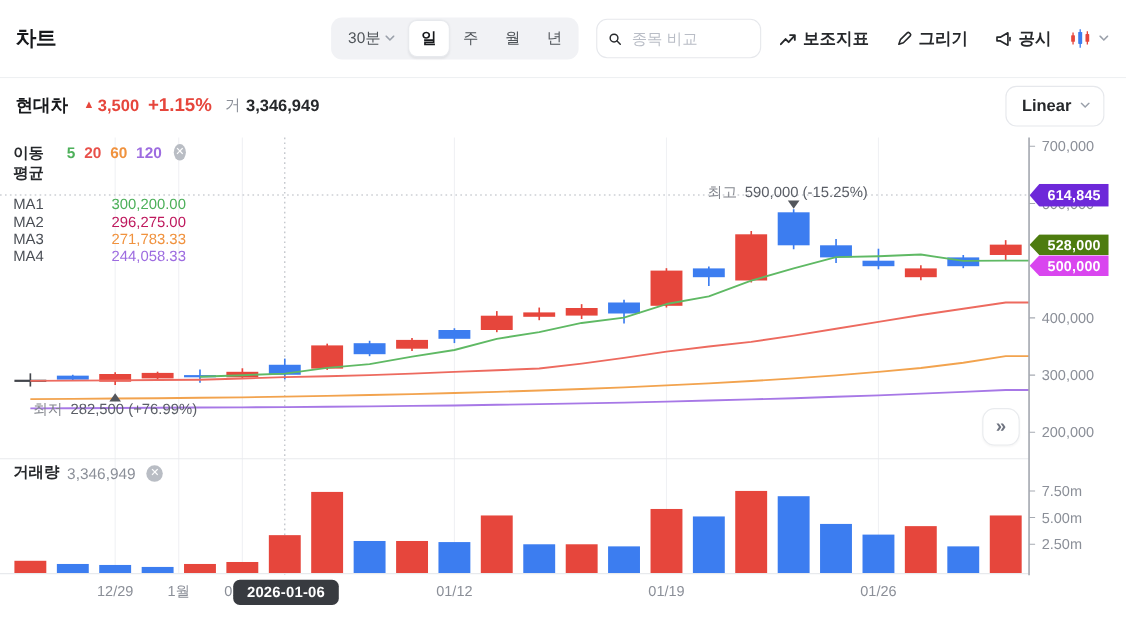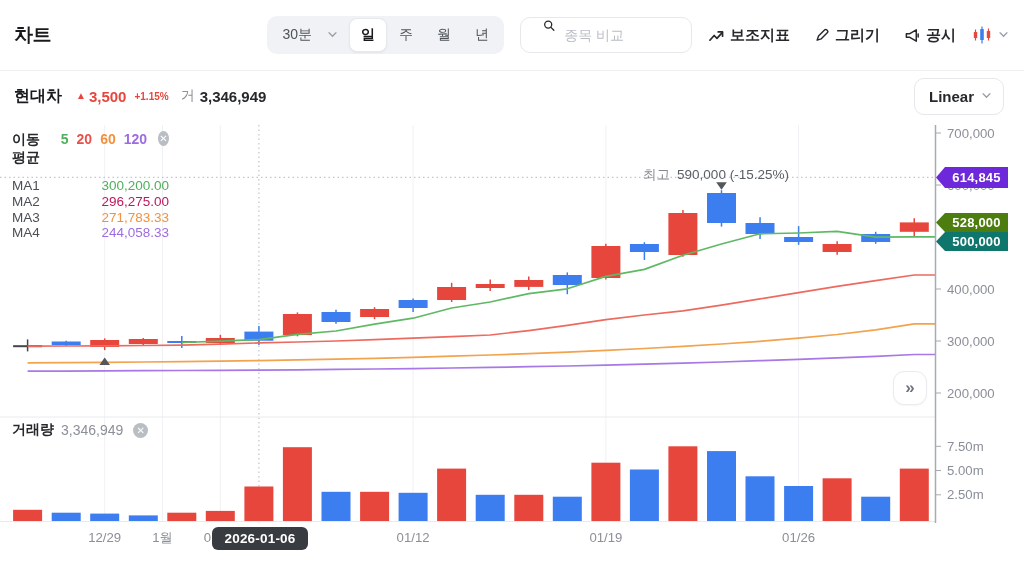--- a/index.html
+++ b/index.html
@@ -7,42 +7,42 @@
        font-family:"Liberation Sans","DejaVu Sans",sans-serif;color:#26282b;}
   svg text{font-family:"Liberation Sans","DejaVu Sans",sans-serif;}
 
   
   .header{position:relative;z-index:5;display:flex;align-items:center;height:71px;
           padding:0 16px 0 14px;border-bottom:1px solid #eef0f2;background:#fff;box-sizing:border-box;}
   .page-title{font-size:19px;font-weight:700;color:#17191c;letter-spacing:-0.5px;}
   .header-right{margin-left:auto;display:flex;align-items:center;gap:16px;}
 
   .seg{display:flex;align-items:center;background:#f1f2f5;border-radius:10px;height:38px;padding:3px;box-sizing:border-box;}
-  .seg-item{display:flex;align-items:center;gap:16px;justify-content:center;font-size:14px;color:#4e5358;
+  .seg-item{display:flex;align-items:center;gap:4px;justify-content:center;font-size:14px;color:#4e5358;
             padding:0 12px;height:32px;border-radius:8px;cursor:pointer;white-space:nowrap;}
   .seg-item.selected{background:#fff;border:1px solid #e7e9ed;box-shadow:0 1px 2px rgba(0,0,0,.06);
                      font-weight:700;color:#17191c;padding:0 11px;}
   .chev{width:9px;height:6px;}
 
-  .search{display:flex;gap:7px;width:172px;height:36px;border:1px solid #e6e8ec;
-          border-radius:10px;padding:0 22px;box-sizing:border-box;background:#fff;}
+  .search{display:flex;align-items:center;gap:7px;width:150px;height:36px;border:1px solid #e6e8ec;
+          border-radius:10px;padding:0 10px;box-sizing:border-box;background:#fff;}
   .search input{border:none;outline:none;width:100%;font-size:14px;color:#26282b;background:transparent;
                 font-family:inherit;}
   .search input::placeholder{color:#b9bdc6;}
 
   .tools{display:flex;align-items:center;gap:24px;}
   .tool-btn{display:flex;align-items:center;gap:5px;font-size:15px;font-weight:700;color:#26282b;cursor:pointer;white-space:nowrap;}
   .style-btn{display:flex;align-items:center;gap:7px;cursor:pointer;}
 
   
   .stockrow{position:relative;z-index:5;display:flex;align-items:center;height:50px;padding:0 20px 0 14px;box-sizing:border-box;}
   .stock-name{font-size:16px;font-weight:700;color:#17191c;margin-right:14px;}
   .chg{color:#e6463c;font-size:15px;font-weight:600;display:flex;align-items:center;gap:3px;}
   .chg .arr{font-size:10px;line-height:1;}
-  .chg-pct{color:#e6463c;font-size:10px;font-weight:600;margin-left:8px;}
+  .chg-pct{color:#e6463c;font-size:17px;font-weight:600;margin-left:8px;}
   .vol-prefix{color:#8b8f98;font-size:14px;margin-left:12px;}
   .vol-val{font-size:15px;font-weight:700;color:#26282b;margin-left:5px;}
   .scale-btn{margin-left:auto;display:flex;align-items:center;gap:8px;height:37px;padding:0 12px 0 14px;
              border:1px solid #e6e8ec;border-radius:10px;background:#fff;font-size:15px;font-weight:600;
              color:#26282b;cursor:pointer;box-sizing:border-box;}
 
   
   #chart-svg{position:absolute;left:0;top:0;z-index:1;}
 
   .overlay{position:absolute;z-index:3;}
@@ -65,21 +65,21 @@
   .anno .al{color:#85888f;margin-right:7px;}
   .anno .av{color:#5a5e66;}
   .anno-high{left:716px;top:166px;transform:translateX(-50%);}
   .anno-low{left:30px;top:363px;}
 
   .tag-badge{position:absolute;z-index:4;left:936px;width:72px;color:#fff;font-size:13px;font-weight:700;
              display:flex;align-items:center;justify-content:center;padding-left:9px;box-sizing:border-box;
              clip-path:polygon(9px 0,100% 0,100% 100%,9px 100%,0 50%);letter-spacing:0.2px;}
   .badge-cross{top:167px;height:21px;background:#6d28d9;}
   .badge-high{top:213px;height:19px;background:#4d7c0f;}
-  .badge-last{top:232px;height:19px;background:#0f766e;}
+  .badge-last{top:232px;height:19px;background:#d946ef;}
 
   .date-tooltip{position:absolute;z-index:4;left:212px;top:527px;width:96px;height:23px;background:#383b40;
                 border-radius:6px;color:#fff;font-size:13.5px;font-weight:700;display:flex;align-items:center;
                 justify-content:center;letter-spacing:0.2px;}
 
   .expand-btn{position:absolute;z-index:4;left:893px;top:371px;width:34px;height:34px;border-radius:11px;
               background:#fff;border:1px solid #e9ebee;display:flex;align-items:center;justify-content:center;
               color:#6f7480;font-size:17px;font-weight:700;cursor:pointer;box-sizing:border-box;
               box-shadow:0 1px 2px rgba(0,0,0,.04);}
 </style>
@@ -391,20 +391,23 @@
 
   <div class="overlay vol-legend">
     <span class="t">거래량</span>
     <span class="v">3,346,949</span>
     <span class="x-chip">✕</span>
   </div>
 
   <div class="overlay anno anno-high">
     <span class="al">최고</span><span class="av">590,000 (-15.25%)</span>
   </div>
+  <div class="overlay anno anno-low">
+    <span class="al">최저</span><span class="av">282,500 (+76.99%)</span>
+  </div>
 
   <div class="tag-badge badge-cross">614,845</div>
   <div class="tag-badge badge-high">528,000</div>
   <div class="tag-badge badge-last">500,000</div>
 
   <div class="date-tooltip">2026-01-06</div>
 
   <div class="expand-btn">
     <span>»</span>
   </div>

